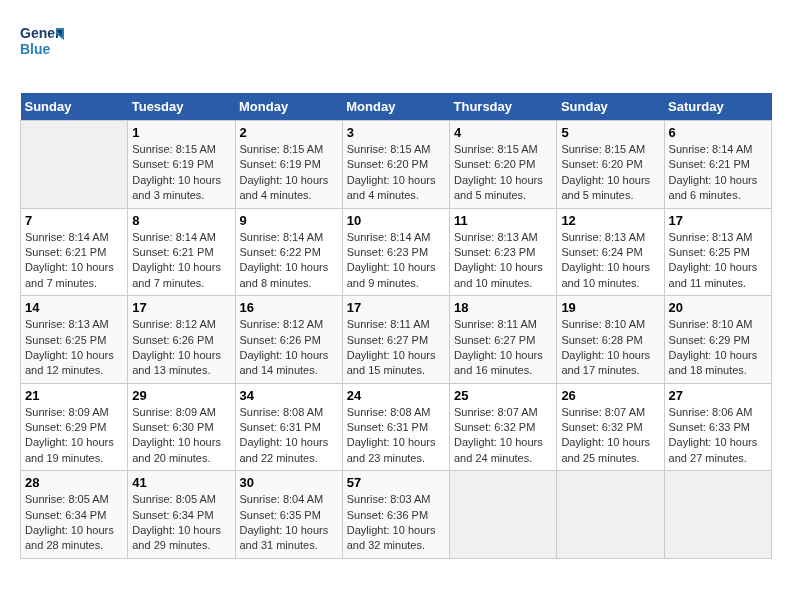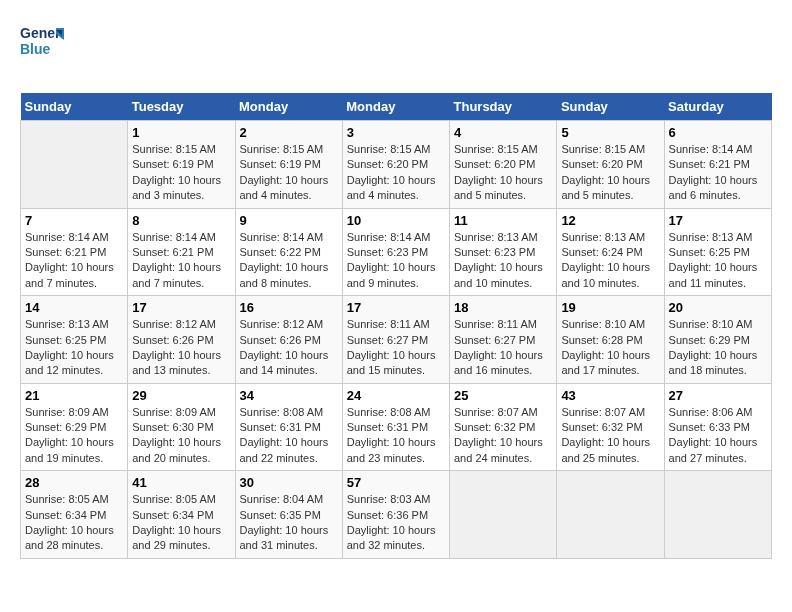--- a/index.html
+++ b/index.html
@@ -207,21 +207,21 @@
         </td>
         <td>
           <div class="day-num">24</div>
           <div class="day-info">Sunrise: 8:08 AM<br>Sunset: 6:31 PM<br>Daylight: 10 hours and 23 minutes.</div>
         </td>
         <td>
           <div class="day-num">25</div>
           <div class="day-info">Sunrise: 8:07 AM<br>Sunset: 6:32 PM<br>Daylight: 10 hours and 24 minutes.</div>
         </td>
         <td>
-          <div class="day-num">43</div>
+          <div class="day-num">26</div>
           <div class="day-info">Sunrise: 8:07 AM<br>Sunset: 6:32 PM<br>Daylight: 10 hours and 25 minutes.</div>
         </td>
         <td>
           <div class="day-num">27</div>
           <div class="day-info">Sunrise: 8:06 AM<br>Sunset: 6:33 PM<br>Daylight: 10 hours and 27 minutes.</div>
         </td>
       </tr>
       <tr>
         <td>
           <div class="day-num">28</div>

